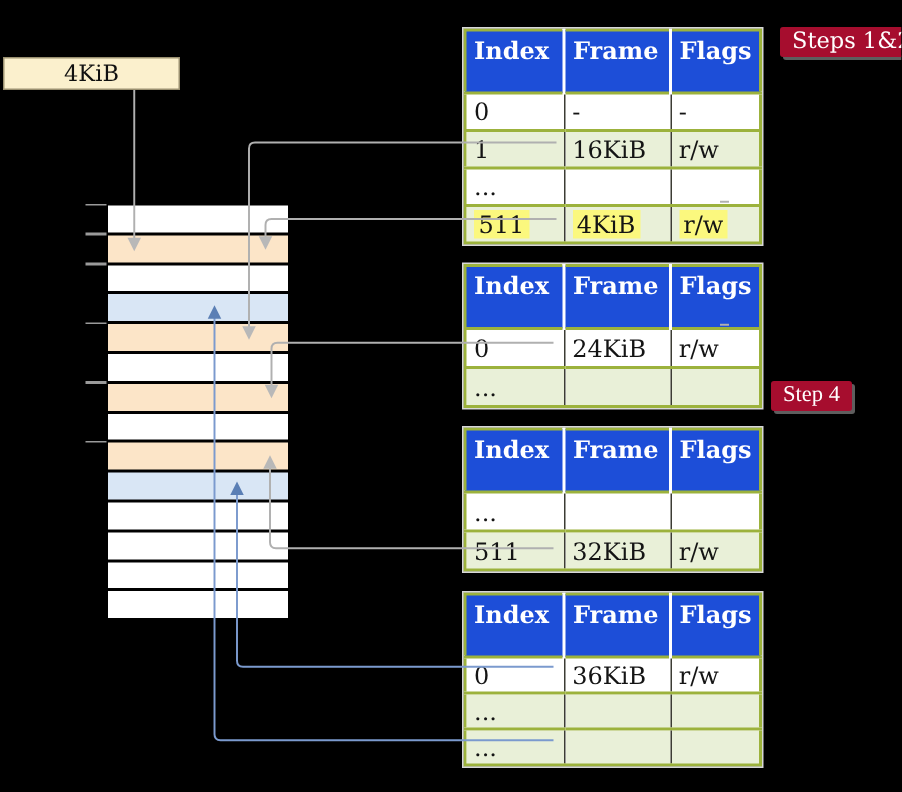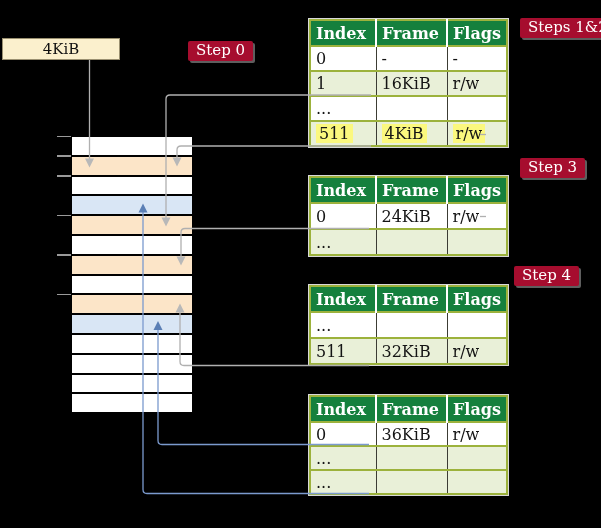--- a/index.html
+++ b/index.html
@@ -12,27 +12,27 @@
           display:flex;align-items:center;justify-content:center;
           font-size:15px;color:#101010;}
 
   
   .step{position:absolute;background:#a60d2e;color:#ffffff;font-size:15px;line-height:17px;
         padding:1px 8px 2px 8px;border-radius:2px;white-space:nowrap;
         box-shadow:2px 2px 0 rgba(172,172,172,0.55);}
   #step0 {left:188px;top:41px;}
   #steps12{left:520px;top:18px;}
   #step3 {left:520px;top:158px;}
-  #step4 {left:514px;top:266px;}
+  #step4 {left:514px;top:254px;font-family:Liberation Serif, serif;}
 
   
   table.tbl{position:absolute;border-collapse:collapse;table-layout:fixed;width:170px;
             background:#ffffff;border:2px solid #9cb23c;outline:1px solid #d8d8d8;}
-  table.tbl th{background:#15803d;color:#ffffff;font-weight:bold;font-size:16px;
-               text-align:left;padding:1px 2px 0 5px;height:23px;
+  table.tbl th{background:#1d4ed8;color:#ffffff;font-weight:bold;font-size:16px;
+               text-align:left;padding:1px 2px 16px 5px;height:23px;
                border-left:2px solid #ffffff;}
   table.tbl th:first-child{border-left:none;}
   table.tbl td{font-size:16px;color:#141414;padding:0 2px 0 5px;height:23px;
                border-top:2px solid #9cb23c;border-left:1px solid #3c3c34;
                overflow:hidden;white-space:nowrap;}
   table.tbl td:first-child{border-left:none;}
   table.tbl tr.alt{background:#e9f0d8;}
   table.tbl .hl{background:#fbf87e;padding:0 3px;}
   #tbl-0{left:309px;top:19px;}
   #tbl-1{left:309px;top:176px;}
@@ -49,23 +49,21 @@
 </style>
 </head>
 <body>
 
 <div id="stage">
 
   <div class="cr3box">
     <span>4KiB</span>
   </div>
 
-  <span class="step" id="step0">Step 0</span>
   <span class="step" id="steps12">Steps 1&amp;2</span>
-  <span class="step" id="step3">Step 3</span>
   <span class="step" id="step4">Step 4</span>
 
   <div id="memstrip">
       <div class="memrow" style="top: 137px; height: 17.8px; background: rgb(255, 255, 255);"></div>
       <div class="memrow" style="top: 156.8px; height: 17.8px; background: rgb(252, 229, 200);"></div>
       <div class="memrow" style="top: 176.6px; height: 17.8px; background: rgb(255, 255, 255);"></div>
       <div class="memrow" style="top: 196.4px; height: 17.8px; background: rgb(217, 230, 245);"></div>
       <div class="memrow" style="top: 216.2px; height: 17.8px; background: rgb(252, 229, 200);"></div>
       <div class="memrow" style="top: 236px; height: 17.8px; background: rgb(255, 255, 255);"></div>
       <div class="memrow" style="top: 255.8px; height: 17.8px; background: rgb(252, 229, 200);"></div>

